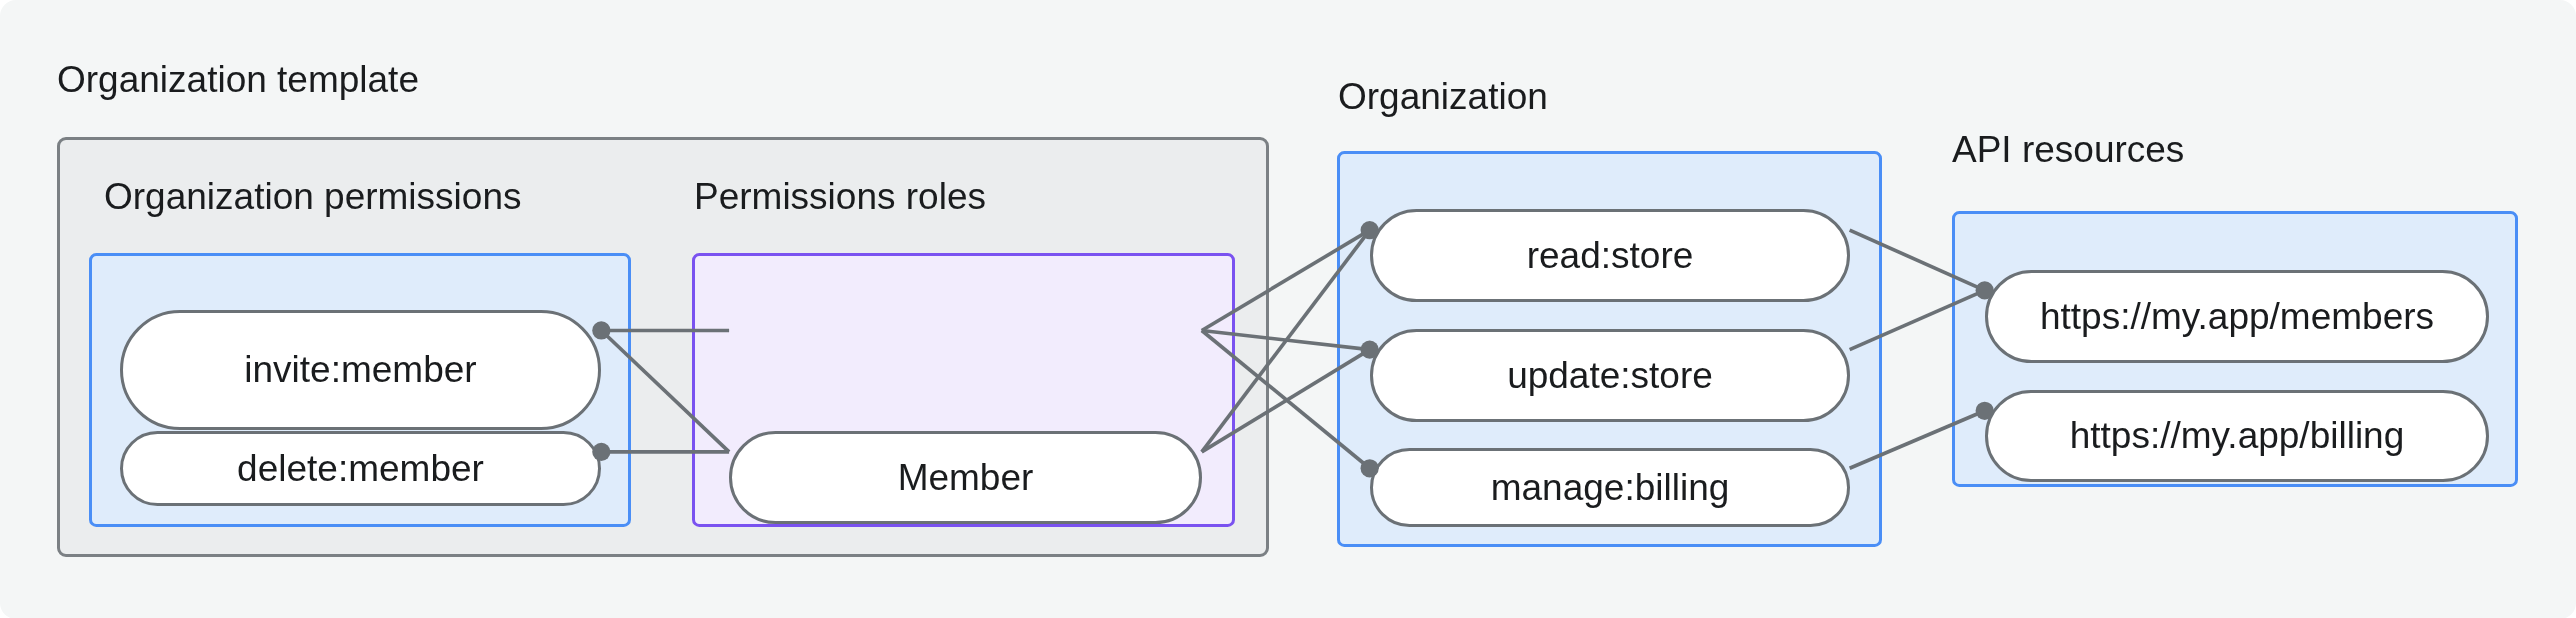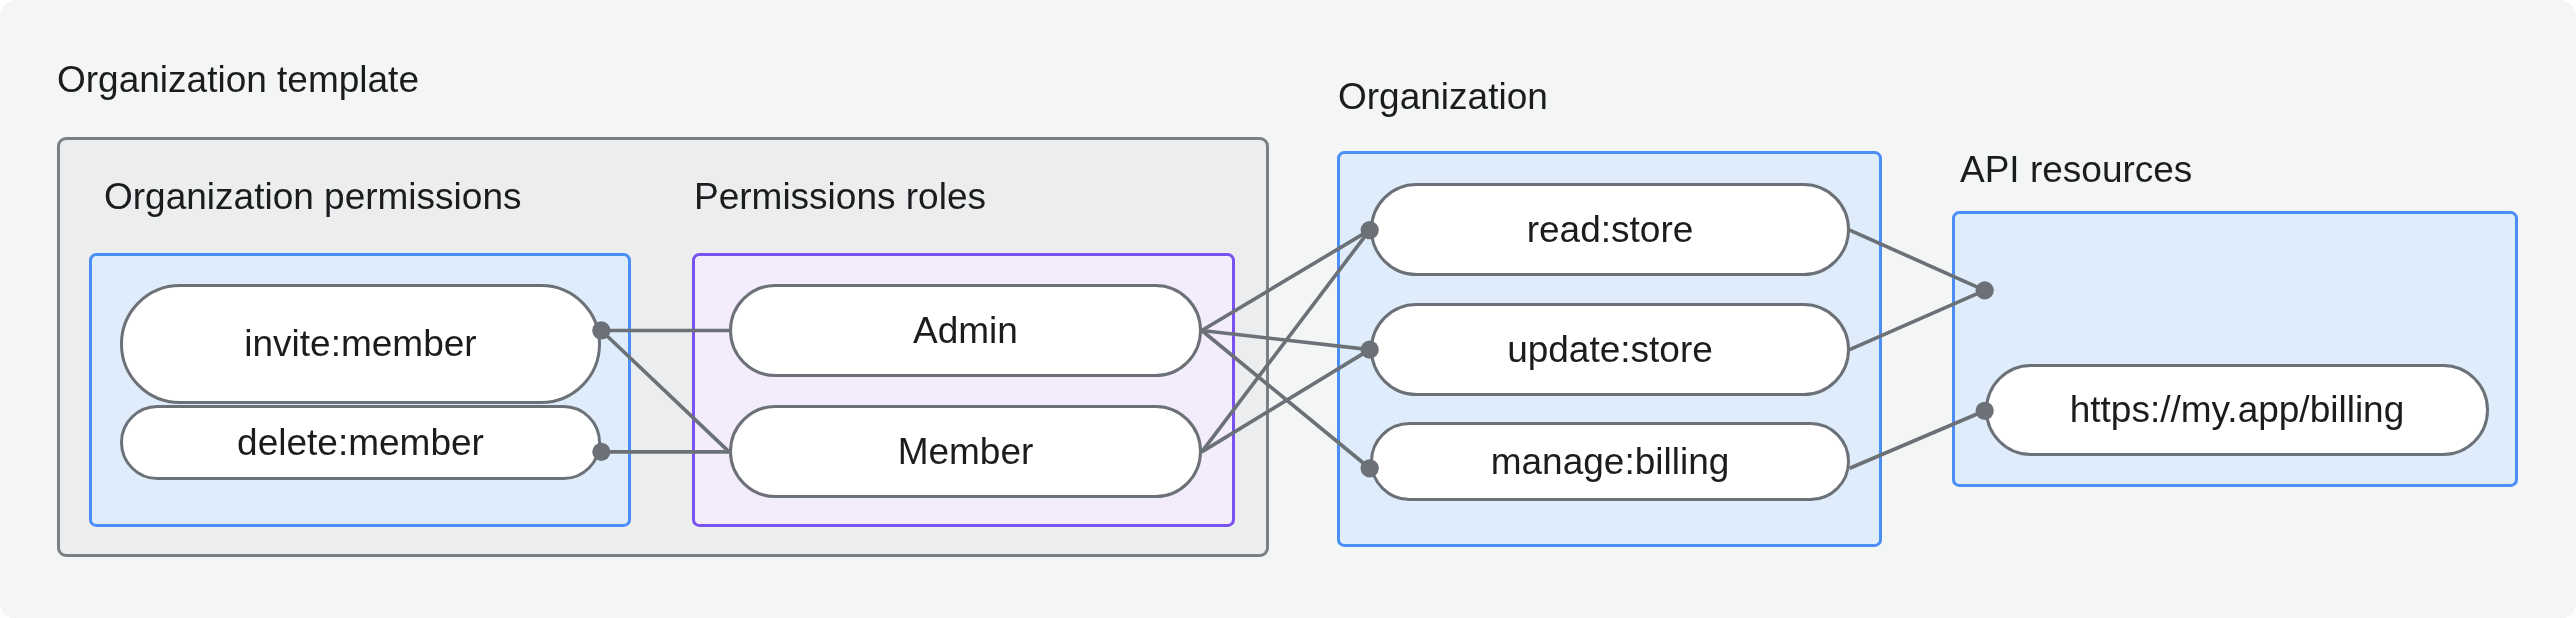--- a/index.html
+++ b/index.html
@@ -36,51 +36,51 @@
   }
   .box.purple{
     background:var(--purple-box-fill);
     border:3.7px solid var(--purple-box-border);border-radius:7.3px;
   }
   .pill{
     position:absolute;box-sizing:border-box;
     background:var(--node-fill);
     border:3.7px solid var(--node-border);border-radius:912px;
     display:flex;align-items:center;justify-content:center;
-    font-size:37px;color:var(--text-color);white-space:nowrap;
+    font-size:37px;color:var(--text-color);white-space:nowrap;margin-top:26px;
   }
   #edge-layer{position:absolute;left:0;top:0;pointer-events:none;}
 </style>
 </head>
 <body>
 
 <div class="canvas">
 
   <div class="heading" style="left:57px;top:58px;">Organization template</div>
 
   <div class="box gray" style="left:57px;top:137px;width:1212px;height:420px;"></div>
 
   <div class="heading" style="left:104px;top:175px;">Organization permissions</div>
   <div class="box blue" style="left:89px;top:253px;width:542px;height:274px;"></div>
   <div class="pill" style="left:120px;top:284px;width:481px;height:120px;">invite:member</div>
   <div class="pill" style="left:120px;top:405px;width:481px;height:75px;">delete:member</div>
 
   <div class="heading" style="left:694px;top:175px;">Permissions roles</div>
   <div class="box purple" style="left:692px;top:253px;width:543px;height:274px;"></div>
-  <div class="pill" style="left:729px;top:284px;width:473px;height:93px;">Admin</div>
   <div class="pill" style="left:729px;top:405px;width:473px;height:93px;">Member</div>
 
   <div class="heading" style="left:1338px;top:75px;">Organization</div>
   <div class="box blue" style="left:1337px;top:151px;width:545px;height:396px;"></div>
   <div class="pill" style="left:1370px;top:183px;width:480px;height:93px;">read:store</div>
   <div class="pill" style="left:1370px;top:303px;width:480px;height:93px;">update:store</div>
   <div class="pill" style="left:1370px;top:422px;width:480px;height:79px;">manage:billing</div>
 
-  <div class="heading" style="left:1952px;top:148px;margin-left:8px;">API resources</div>
+  <div class="heading" style="left:1952px;top:128px;">API resources</div>
   <div class="box blue" style="left:1952px;top:211px;width:566px;height:276px;"></div>
+  <div class="pill" style="left:1985px;top:244px;width:504px;height:93px;">https://my.app/members</div>
   <div class="pill" style="left:1985px;top:364px;width:504px;height:92px;">https://my.app/billing</div>
 
   <svg id="edge-layer" width="2576" height="619" viewBox="0 0 2823 678">
       <line x1="659" y1="362" x2="799" y2="362" stroke="#6b7176" stroke-width="4"></line>
       <line x1="659" y1="362" x2="799" y2="495" stroke="#6b7176" stroke-width="4"></line>
       <line x1="659" y1="495" x2="799" y2="495" stroke="#6b7176" stroke-width="4"></line>
       <line x1="1317" y1="362" x2="1501" y2="252" stroke="#6b7176" stroke-width="4"></line>
       <line x1="1317" y1="362" x2="1501" y2="383" stroke="#6b7176" stroke-width="4"></line>
       <line x1="1317" y1="362" x2="1501" y2="513" stroke="#6b7176" stroke-width="4"></line>
       <line x1="1317" y1="495" x2="1501" y2="252" stroke="#6b7176" stroke-width="4"></line>

